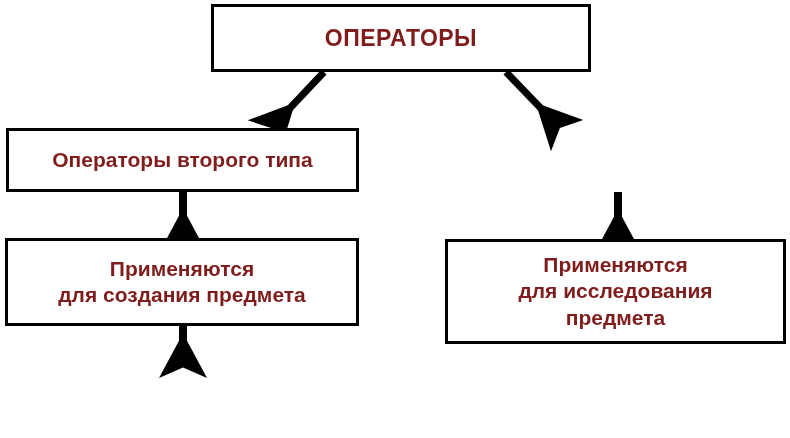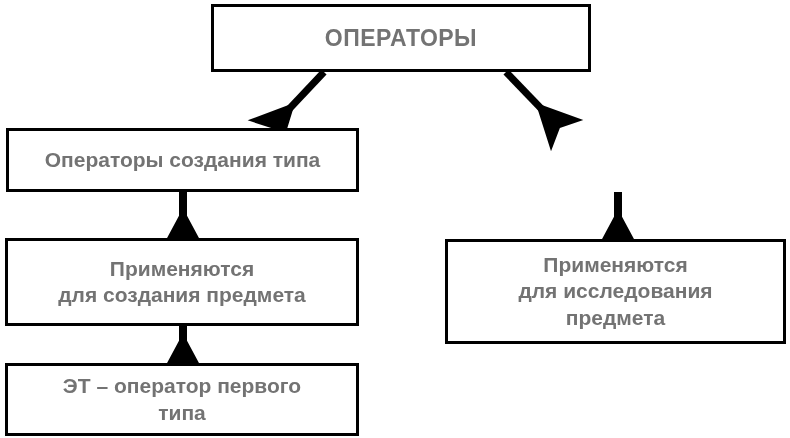--- a/index.html
+++ b/index.html
@@ -24,21 +24,21 @@
     border: 3px solid #000000;
     background: #ffffff;
     display: flex;
     align-items: center;
     justify-content: center;
     text-align: center;
   }
   .node-label {
     font-family: "Liberation Sans", sans-serif;
     font-weight: bold;
-    color: #737373;
+    color: #7f1d1d;
     line-height: 1.25;
     white-space: pre-line;
     padding: 0 6px;
   }
   
   #node-root {
     left: 211px;
     top: 4px;
     width: 380px;
     height: 68px;
@@ -121,33 +121,29 @@
     <line x1="618" y1="192" x2="618" y2="234" stroke="#000000" stroke-width="8" marker-end="url(#arrowhead-vert)"></line>
 
     <line x1="183" y1="326" x2="183" y2="358" stroke="#000000" stroke-width="8" marker-end="url(#arrowhead-vert)"></line>
   </svg>
 
   <div class="node" id="node-root">
     <span class="node-label">ОПЕРАТОРЫ</span>
   </div>
 
   <div class="node" id="node-type1">
-    <span class="node-label">Операторы создания типа</span>
+    <span class="node-label">Операторы второго типа</span>
   </div>
 
 
   <div class="node" id="node-purpose1">
     <span class="node-label">Применяются
 для создания предмета</span>
   </div>
 
   <div class="node" id="node-purpose2">
     <span class="node-label">Применяются
 для исследования
 предмета</span>
   </div>
 
-  <div class="node" id="node-et">
-    <span class="node-label">ЭТ – оператор первого
-типа</span>
-  </div>
 
 </div>
 
 </body></html>

